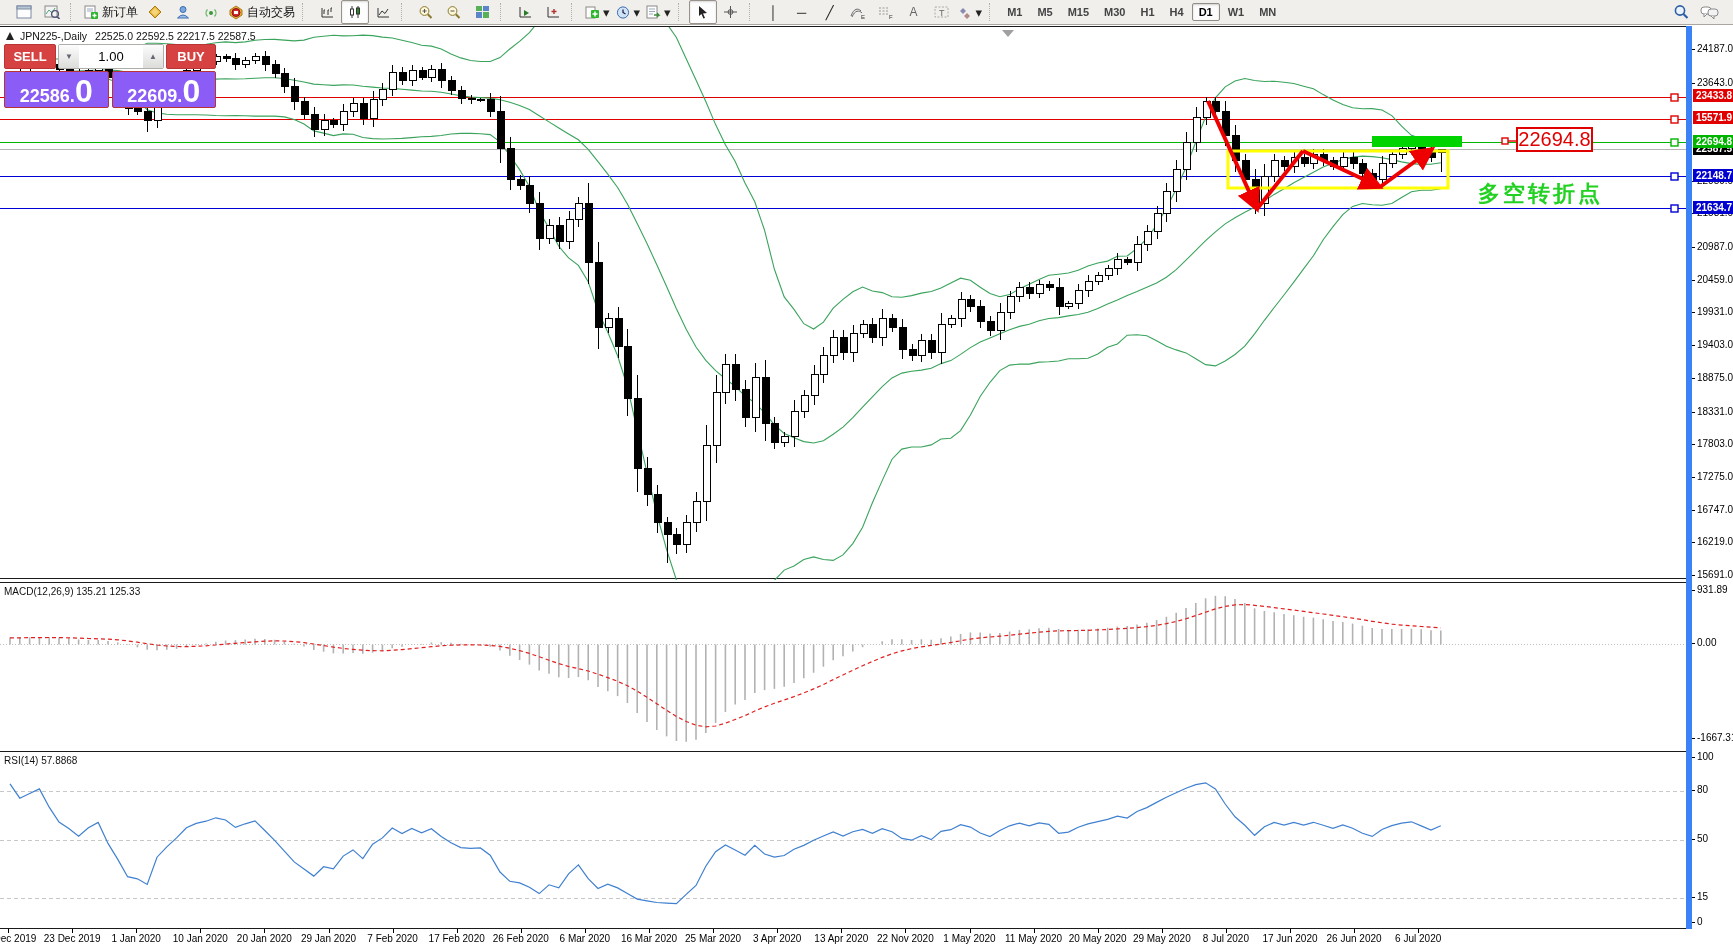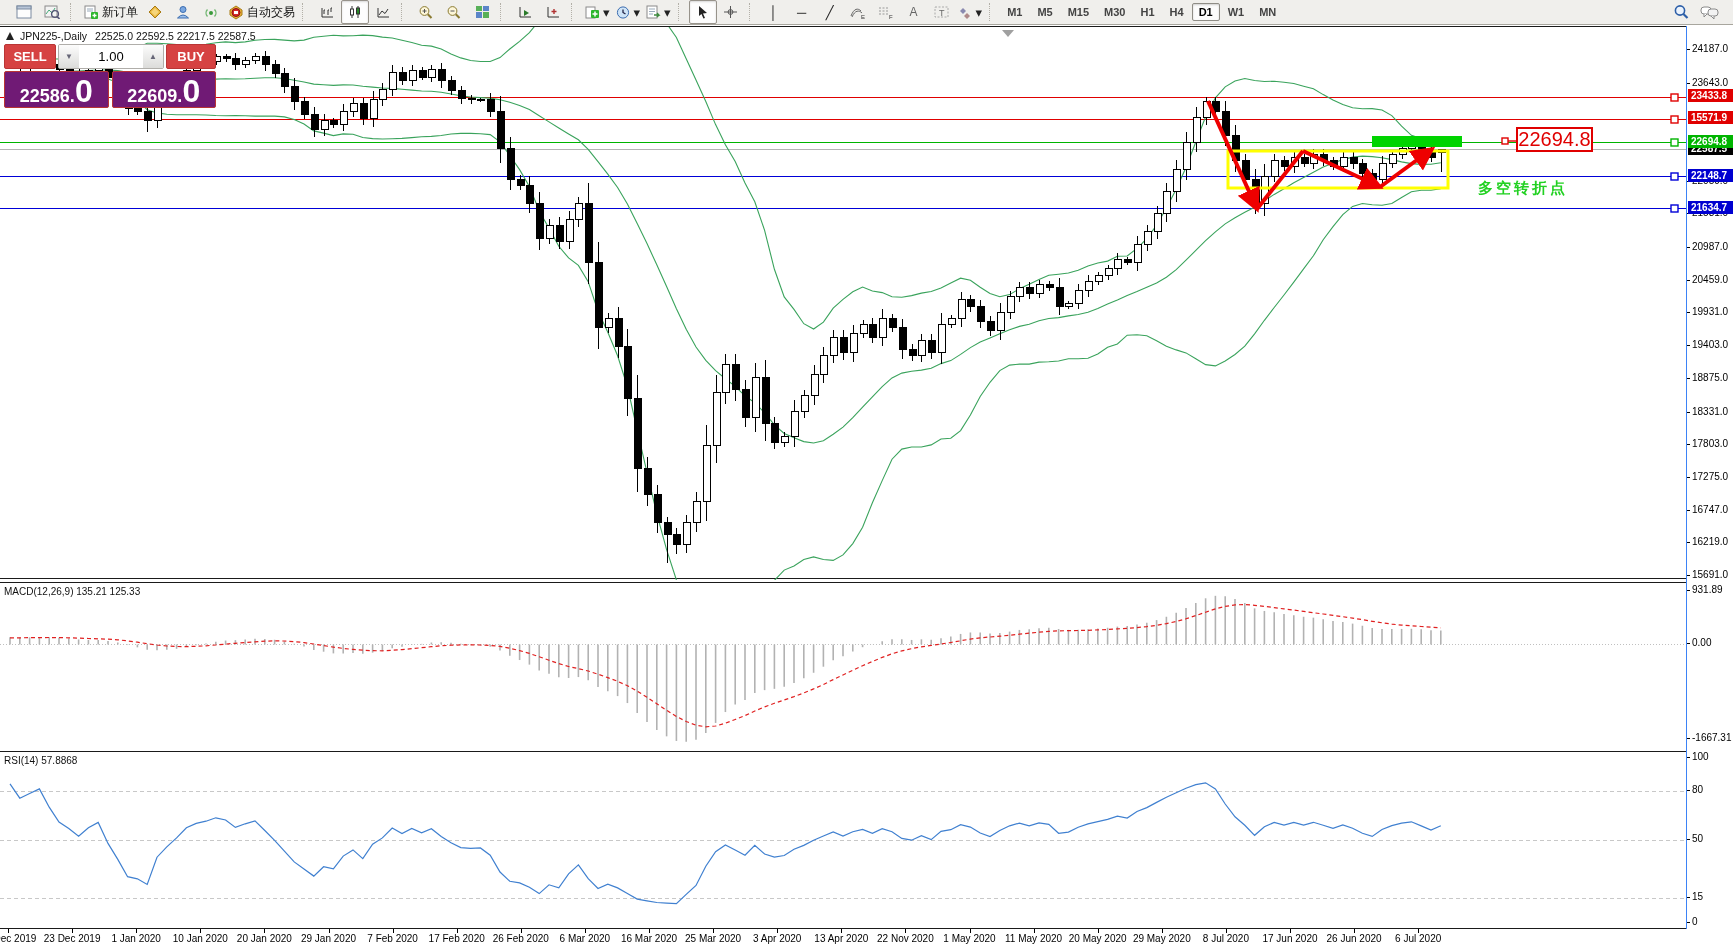--- a/index.html
+++ b/index.html
@@ -18,21 +18,21 @@
   .glyph{font-size:13px;line-height:1;}
   
   .pane{position:absolute;left:0;background:#fff;border-top:1px solid #1a1a1a;border-bottom:1px solid #1a1a1a;box-sizing:border-box;}
   #main-pane{top:26px;height:553px;width:1686px;}
   #macd-pane{top:582px;height:206px;width:1686px;padding-left:34px;}
   #rsi-pane{top:751px;height:178px;width:1686px;}
   .pane svg{position:absolute;left:0;top:0;}
   .pane-label{position:absolute;left:4px;top:3px;font-size:10px;color:#111;z-index:5;}
   
   #price-axis{position:absolute;left:1686px;top:26px;width:47px;height:903px;background:#fff;
-    border-left:1px solid #3b82f6;box-sizing:border-box;}
+    border-left:6px solid #3b82f6;box-sizing:border-box;}
   .axis-tick{position:absolute;left:5px;font-size:10px;color:#000;white-space:nowrap;}
   .axis-mark{position:absolute;left:0;width:3px;height:1px;background:#000;}
   .axis-badge{position:absolute;left:1px;width:46px;height:13px;color:#fff;font-size:10px;font-weight:bold;
     display:flex;align-items:center;padding-left:3px;box-sizing:border-box;white-space:nowrap;}
   
   #date-axis{position:absolute;left:0;top:929px;width:1733px;height:17px;background:#fff;overflow:hidden;}
   .date-label{position:absolute;top:4px;font-size:10px;color:#000;transform:translateX(-50%);white-space:nowrap;}
   .date-mark{position:absolute;top:0;width:1px;height:4px;background:#000;}
   
   #symbol-title{position:absolute;left:6px;top:30px;font-size:10.5px;color:#111;z-index:6;display:flex;gap:6px;align-items:center;}
@@ -40,28 +40,28 @@
   #trade-panel{position:absolute;left:4px;top:44px;width:212px;z-index:7;font-family:"Liberation Sans",sans-serif;}
   .tp-row1{display:flex;height:25px;gap:2px;}
   .tp-btn{background:#d64242;border:1px solid #b93535;border-radius:2px;color:#fff;font-weight:bold;
     font-size:13px;display:flex;align-items:center;justify-content:center;}
   .tp-sell{width:50px;} .tp-buy{width:48px;}
   .tp-stepper{flex:1;display:flex;border:1px solid #b0aeaa;border-radius:2px;background:#fff;overflow:hidden;}
   .tp-step-btn{width:20px;background:linear-gradient(#fcfcfc,#dcdcda);border:0;color:#667;font-size:8px;
     display:flex;align-items:center;justify-content:center;}
   .tp-vol{flex:1;display:flex;align-items:center;justify-content:center;font-size:13px;color:#000;background:#fff;}
   .tp-row2{display:flex;gap:3px;margin-top:2px;height:37px;}
-  .tp-price{flex:1;background:#701a75;border:1px solid #b93535;border-radius:2px;color:#fff;
+  .tp-price{flex:1;background:#8b5cf6;border:1px solid #b93535;border-radius:2px;color:#fff;
     display:flex;align-items:flex-end;justify-content:center;padding-bottom:2px;}
   .tp-price .small{font-size:18px;font-weight:bold;line-height:1;}
   .tp-price .big{font-size:32px;font-weight:bold;line-height:.8;}
   
   #price-callout{position:absolute;left:1516px;top:127px;width:77px;height:25px;border:2px solid #e00000;
     background:#fff;color:#e00000;font-size:20px;display:flex;align-items:center;justify-content:center;z-index:8;box-sizing:border-box;}
-  #note-text{position:absolute;left:1478px;top:179px;font-size:15px;font-weight:bold;color:#22d122;
+  #note-text{position:absolute;left:1478px;top:179px;font-size:22px;font-weight:bold;color:#22d122;
     letter-spacing:3px;z-index:8;white-space:nowrap;}
 </style>
 </head>
 <body>
 
 <div id="app">
 
   <div class="toolbar">
     <div class="tbtn">
         <svg width="16" height="14">

